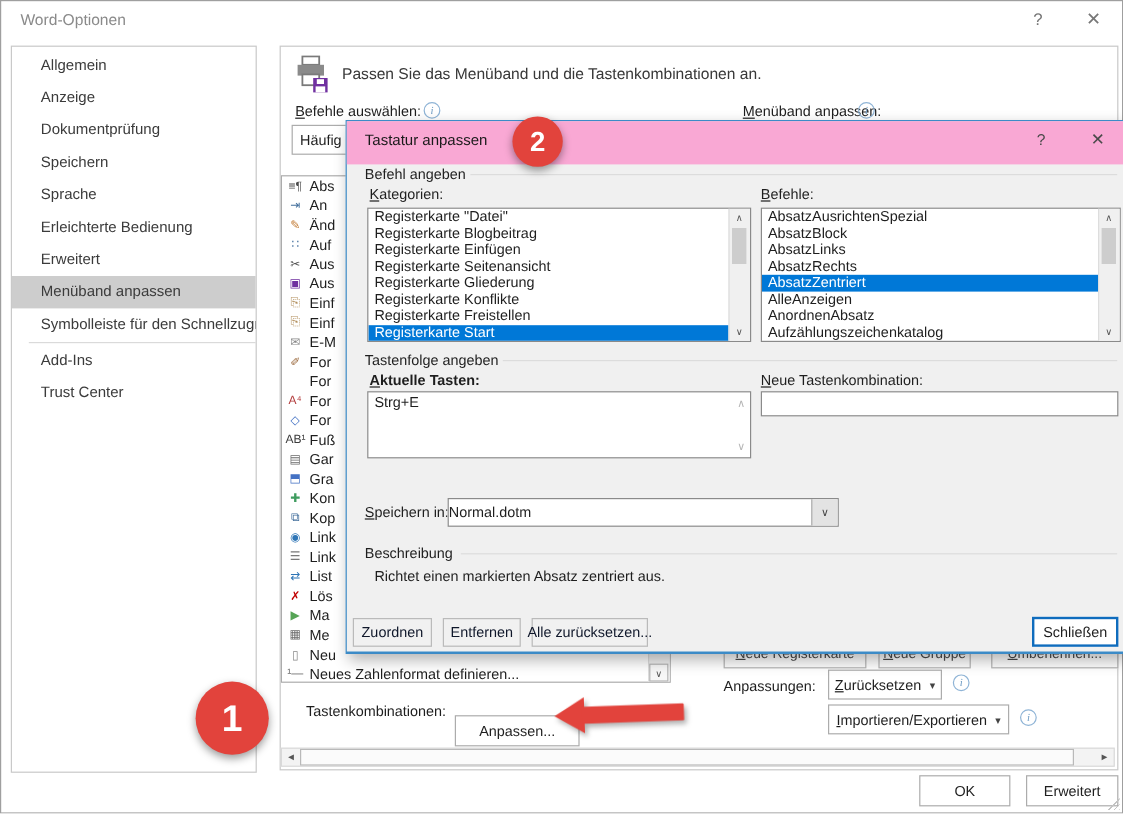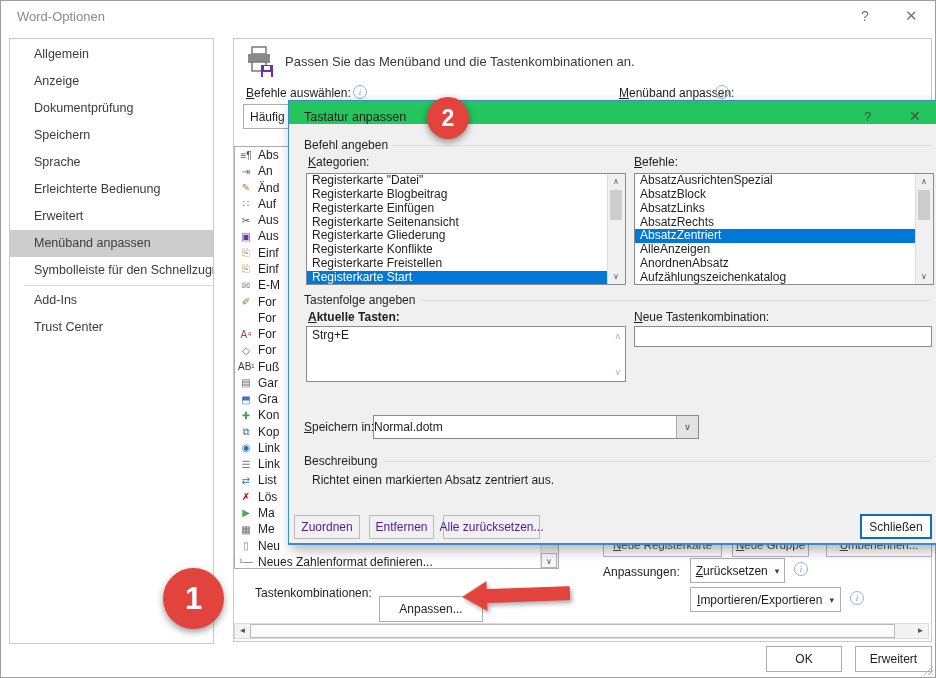--- a/index.html
+++ b/index.html
@@ -29,33 +29,33 @@
   .cmdlist{position:absolute;left:0;top:107px;width:325px;height:423px;border:1px solid #acacac;background:#fff;box-sizing:border-box;}
   .cmdrow{height:16.27px;display:flex;align-items:center;white-space:nowrap;overflow:hidden;padding-left:3px;}
   .ci{width:16px;min-width:16px;font-size:10px;text-align:center;margin-right:4px;}
   .ct{font-size:12px;color:#1e1e1e;}
   .vscroll{position:absolute;top:0;right:0;bottom:0;width:17px;background:#f0f0f0;border-left:1px solid #ddd;}
   .sarr{position:absolute;left:0;width:16px;height:15px;text-align:center;font-size:8px;color:#555;line-height:15px;background:#f7f7f7;border:1px solid #b5b5b5;box-sizing:border-box;}
   .sarr.top{top:0;} .sarr.bot{bottom:0;}
   .sthumb{position:absolute;left:2px;width:12px;background:#cdcdcd;}
 
   .btn{position:absolute;border:1px solid #acacac;background:#fff;font-size:12px;color:#1e1e1e;display:flex;align-items:center;justify-content:center;box-sizing:border-box;cursor:pointer;white-space:nowrap;}
-  .btn.disabled{background:#f1f1f1;border-color:#bababa;color:#4c1d95;cursor:default;text-align:center;}
+  .btn.disabled{background:#f1f1f1;border-color:#bababa;color:#0f172a;cursor:default;text-align:center;}
   .ghost{background:#fdfdfd;border-color:#b5b5b5;color:#4a4a4a;font-size:11.5px;}
   .dd-caret{font-size:9px;color:#444;margin-left:7px;}
 
   
   .hscroll{position:absolute;left:0;top:584px;width:695px;height:16px;background:#f3f3f3;border:1px solid #d9d9d9;box-sizing:border-box;}
   .harr{position:absolute;top:0;width:15px;height:14px;text-align:center;font-size:8px;line-height:14px;color:#555;}
   .harr.l{left:0;} .harr.r{right:0;}
   .hthumb{position:absolute;left:15px;top:0;width:645px;height:14px;background:#fbfbfb;border:1px solid #b9b9b9;box-sizing:border-box;}
 
   
   .dialog{position:absolute;left:287px;top:99px;width:648px;height:442px;background:#f0f0f0;border:1px solid #3c8bc7;border-bottom-width:2px;box-shadow:3px 5px 12px rgba(0,0,0,.3);z-index:10;box-sizing:content-box;}
-  .dlg-titlebar{position:absolute;left:0;top:0;right:0;height:23px;background:#22c55e;}
+  .dlg-titlebar{position:absolute;left:0;top:0;right:0;height:36px;background:#f9a8d4;}
   .dlg-title{position:absolute;left:15px;top:9px;font-size:12.5px;color:#1a1a1a;}
   .dlg-help{position:absolute;left:575px;top:8px;font-size:13px;color:#4a4a4a;cursor:pointer;}
   .dlg-close{position:absolute;left:620px;top:7px;font-size:14px;color:#4a4a4a;cursor:pointer;}
   .grp{position:absolute;font-size:12px;color:#1e1e1e;white-space:nowrap;}
   .grpline{position:absolute;height:1px;background:#dcdcdc;}
   .listbox{position:absolute;background:#fff;border:1px solid #8a8a8a;box-sizing:border-box;}
   .lb-rows{position:absolute;left:0;top:0;right:17px;bottom:0;overflow:hidden;}
   .lb-row{height:13.85px;line-height:13.85px;padding-left:5px;font-size:12px;color:#1e1e1e;white-space:nowrap;overflow:hidden;}
   .lb-row.selected{background:#0078d7;color:#fff;}
   .keysbox{position:absolute;background:#fff;border:1px solid #8a8a8a;box-sizing:border-box;}

